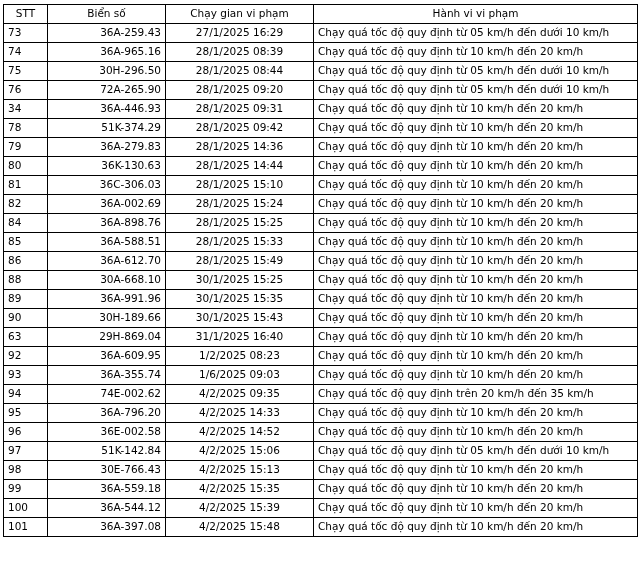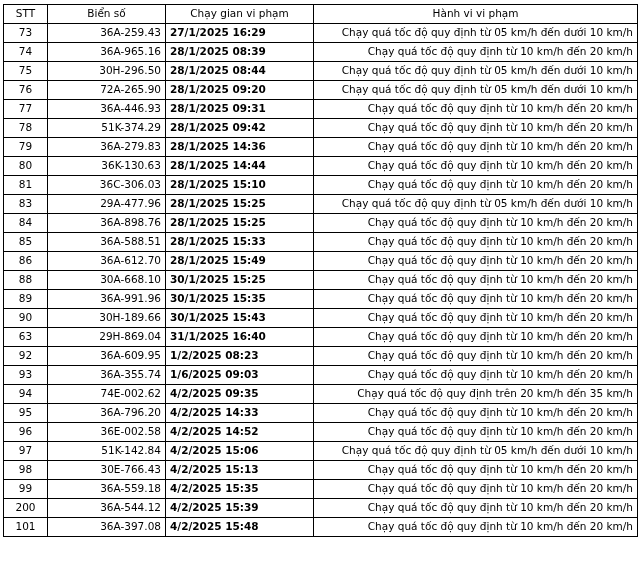--- a/index.html
+++ b/index.html
@@ -37,24 +37,24 @@
   }
   table.violations th {
     text-align: center;
     font-weight: normal;
   }
   col.c-stt { width: 44px; }
   col.c-plate { width: 118px; }
   col.c-time { width: 148px; }
   col.c-behavior { width: 324px; }
 
-  td.stt { text-align: center; }
+  td.stt { text-align: left; }
   td.plate { text-align: right; }
-  td.time { text-align: left; padding-left: 8px; font-weight: bold; }
-  td.behavior { text-align: right; padding-left: 6px; margin-left: 9px; }
+  td.time { text-align: center; padding-left: 8px; }
+  td.behavior { text-align: left; padding-left: 6px; margin-left: 9px; }
   th.h-stt { text-align: center; }
   th.h-plate { text-align: center; }
   th.h-time { text-align: center; }
   th.h-behavior { text-align: center; }
 </style>
 </head>
 <body>
 
 <div class="sheet">
   <table class="violations">
@@ -91,21 +91,21 @@
           <td class="time">28/1/2025 08:44</td>
           <td class="behavior">Chạy quá tốc độ quy định từ 05 km/h đến dưới 10 km/h</td>
         </tr>
         <tr>
           <td class="stt">76</td>
           <td class="plate">72A-265.90</td>
           <td class="time">28/1/2025 09:20</td>
           <td class="behavior">Chạy quá tốc độ quy định từ 05 km/h đến dưới 10 km/h</td>
         </tr>
         <tr>
-          <td class="stt">77</td>
+          <td class="stt">34</td>
           <td class="plate">36A-446.93</td>
           <td class="time">28/1/2025 09:31</td>
           <td class="behavior">Chạy quá tốc độ quy định từ 10 km/h đến 20 km/h</td>
         </tr>
         <tr>
           <td class="stt">78</td>
           <td class="plate">51K-374.29</td>
           <td class="time">28/1/2025 09:42</td>
           <td class="behavior">Chạy quá tốc độ quy định từ 10 km/h đến 20 km/h</td>
         </tr>
@@ -121,24 +121,24 @@
           <td class="time">28/1/2025 14:44</td>
           <td class="behavior">Chạy quá tốc độ quy định từ 10 km/h đến 20 km/h</td>
         </tr>
         <tr>
           <td class="stt">81</td>
           <td class="plate">36C-306.03</td>
           <td class="time">28/1/2025 15:10</td>
           <td class="behavior">Chạy quá tốc độ quy định từ 10 km/h đến 20 km/h</td>
         </tr>
         <tr>
-          <td class="stt">83</td>
-          <td class="plate">29A-477.96</td>
-          <td class="time">28/1/2025 15:25</td>
-          <td class="behavior">Chạy quá tốc độ quy định từ 05 km/h đến dưới 10 km/h</td>
+          <td class="stt">82</td>
+          <td class="plate">36A-002.69</td>
+          <td class="time">28/1/2025 15:24</td>
+          <td class="behavior">Chạy quá tốc độ quy định từ 10 km/h đến 20 km/h</td>
         </tr>
         <tr>
           <td class="stt">84</td>
           <td class="plate">36A-898.76</td>
           <td class="time">28/1/2025 15:25</td>
           <td class="behavior">Chạy quá tốc độ quy định từ 10 km/h đến 20 km/h</td>
         </tr>
         <tr>
           <td class="stt">85</td>
           <td class="plate">36A-588.51</td>
@@ -217,21 +217,21 @@
           <td class="time">4/2/2025 15:13</td>
           <td class="behavior">Chạy quá tốc độ quy định từ 10 km/h đến 20 km/h</td>
         </tr>
         <tr>
           <td class="stt">99</td>
           <td class="plate">36A-559.18</td>
           <td class="time">4/2/2025 15:35</td>
           <td class="behavior">Chạy quá tốc độ quy định từ 10 km/h đến 20 km/h</td>
         </tr>
         <tr>
-          <td class="stt">200</td>
+          <td class="stt">100</td>
           <td class="plate">36A-544.12</td>
           <td class="time">4/2/2025 15:39</td>
           <td class="behavior">Chạy quá tốc độ quy định từ 10 km/h đến 20 km/h</td>
         </tr>
         <tr>
           <td class="stt">101</td>
           <td class="plate">36A-397.08</td>
           <td class="time">4/2/2025 15:48</td>
           <td class="behavior">Chạy quá tốc độ quy định từ 10 km/h đến 20 km/h</td>
         </tr>

